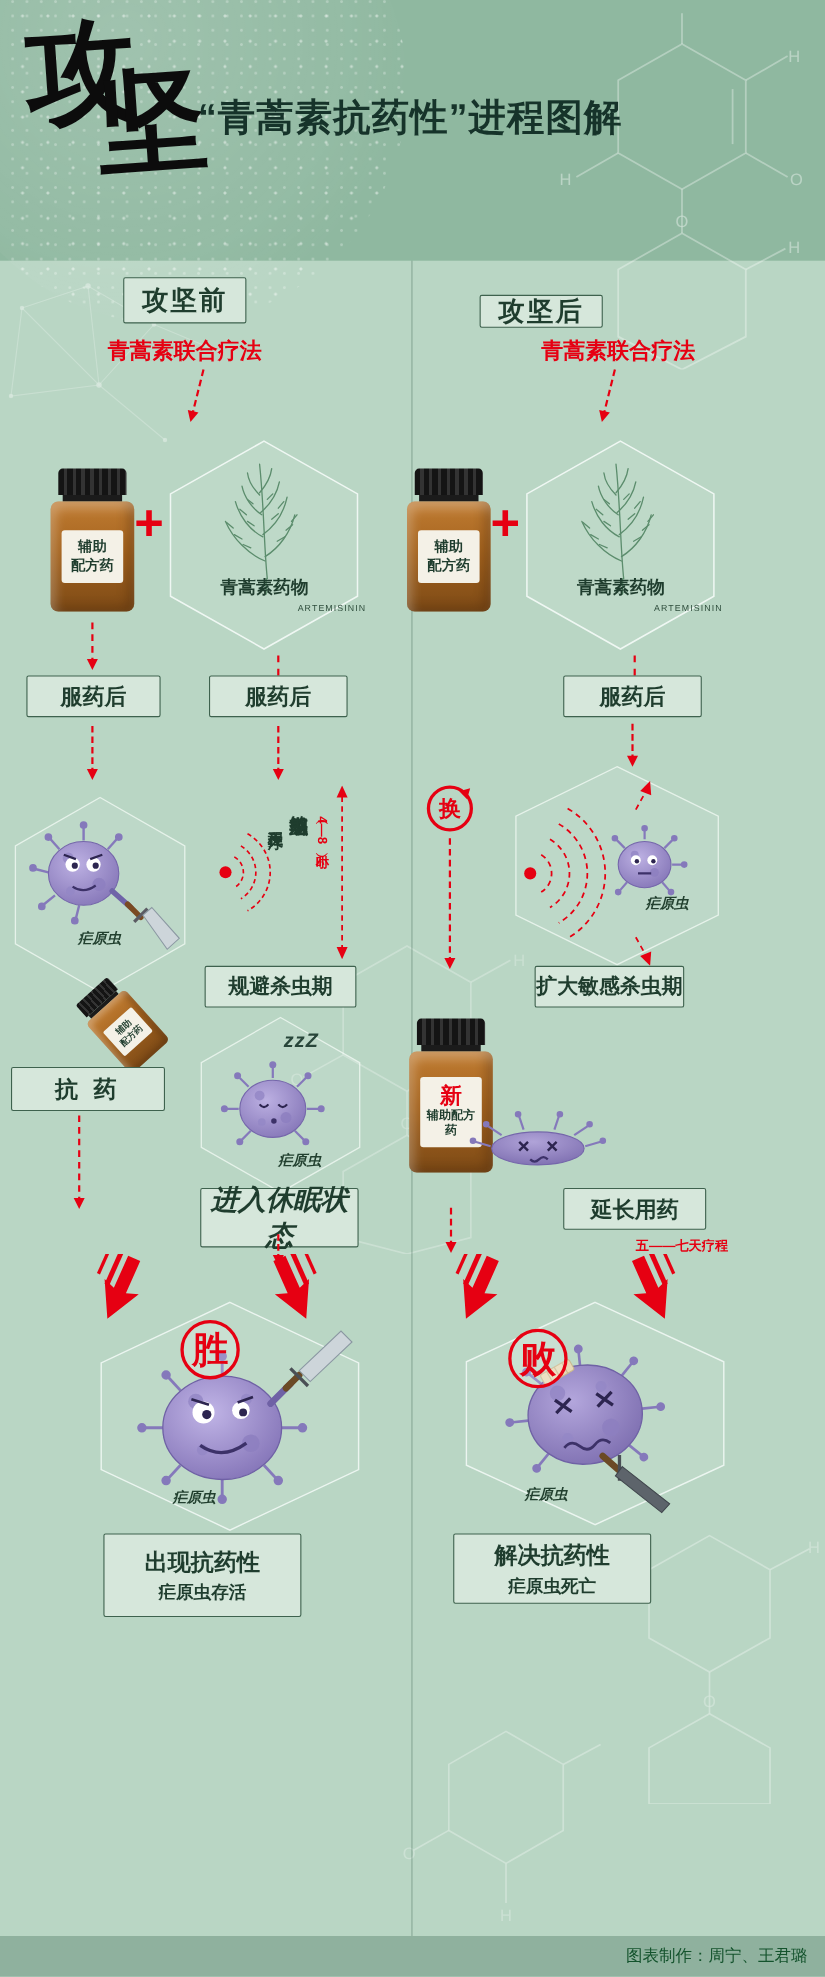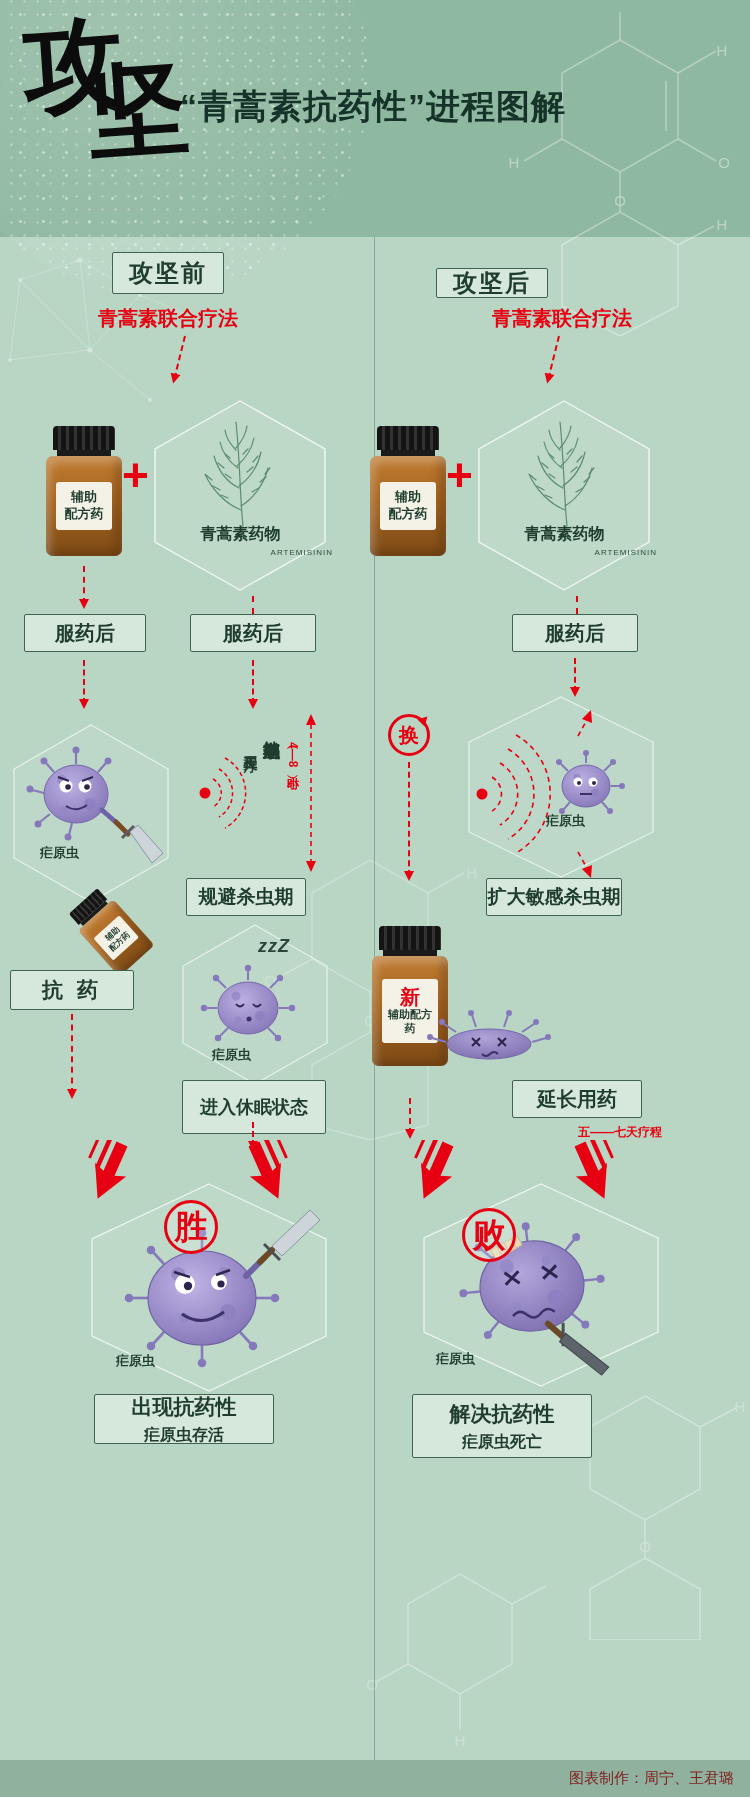--- a/index.html
+++ b/index.html
@@ -1,21 +1,21 @@
 <!DOCTYPE html>
 <html><head>
 <meta charset="utf-8">
 <style>
   *{margin:0;padding:0;box-sizing:border-box}
   html,body{background:#9fbfae}
   body{font-family:"Liberation Sans","DejaVu Sans",sans-serif;}
   .poster{position:relative;width:750px;height:1797px;background:#b9d6c4;overflow:hidden;margin:0 auto;}
   .abs{position:absolute;}
   .hd{position:absolute;left:0;top:0;width:750px;height:237px;background:#8fb8a0;}
-  .ft{position:absolute;left:0;top:1760px;width:750px;height:37px;background:#8fb19e;color:#7f1d1d;
+  .ft{position:absolute;left:0;top:1760px;width:750px;height:37px;background:#8fb19e;color:#14532d;
       font-size:15px;display:flex;align-items:center;justify-content:flex-end;padding-right:16px;z-index:6;}
   .divider{position:absolute;left:374px;top:237px;width:1px;height:1523px;background:rgba(55,95,75,.38);}
   .sphere{position:absolute;left:-60px;top:-135px;width:430px;height:430px;border-radius:50%;
       background:
         radial-gradient(rgba(255,255,255,.55) 1px, transparent 1.7px),
         radial-gradient(rgba(255,255,255,.32) 1px, transparent 1.5px),
         radial-gradient(circle at 40% 40%, rgba(255,255,255,.18), rgba(255,255,255,.05) 58%, transparent 72%);
       background-size:23px 23px,13px 13px,100% 100%;opacity:.85;}
   .brand{position:absolute;left:26px;top:12px;width:220px;height:190px;transform:rotate(-4deg);color:#0c0c0c;}
   .brand span{position:absolute;font-weight:900;font-size:100px;font-family:"Liberation Serif","DejaVu Serif",serif;line-height:1;}
@@ -37,21 +37,21 @@
   .bottle .bd{width:76px;height:100px;border-radius:7px;margin:0 auto;
         background:linear-gradient(180deg,#c07c32 0%,#a5641f 45%,#7d4a16 100%);
         box-shadow:inset 4px 6px 10px rgba(255,255,255,.28), inset -6px -4px 10px rgba(60,30,5,.3);
         display:flex;align-items:center;justify-content:center;}
   .bottle .lab{width:56px;background:#f4f1e7;border-radius:3px;padding:7px 2px;text-align:center;
         color:#1f3d2e;font-weight:700;font-size:13px;line-height:1.3;}
   .bottle-new .bd{height:110px;}
   .bottle-new .lab{font-size:11px;line-height:1.25;}
   .newtag{color:#e60012;font-size:20px;font-weight:900;line-height:1.1;}
   .fallen{transform:scale(.62) rotate(-42deg);}
-  .plab{position:absolute;text-align:left;color:#22402f;font-weight:700;font-size:13px;}
+  .plab{position:absolute;text-align:right;color:#22402f;font-weight:700;font-size:13px;font-style:italic;}
   .pname{position:absolute;text-align:center;color:#1f3d2e;font-weight:800;font-size:16px;width:100%;}
   .platin{position:absolute;text-align:right;color:#2d4c3b;font-size:8px;letter-spacing:1px;width:100%;}
   .vtext{position:absolute;writing-mode:vertical-rl;font-weight:700;}
   .badge{position:absolute;width:54px;height:54px;border:3px solid #e60012;border-radius:50%;
         color:#e60012;font-size:33px;font-weight:900;display:flex;align-items:center;justify-content:center;
         background:rgba(255,255,255,.18);z-index:3;}
   .outcome{flex-direction:column;padding:6px 4px;}
   .outcome .t1{font-size:21px;font-weight:800;}
   .outcome .t2{font-size:16px;font-weight:600;margin-top:4px;}
   .switchicon{position:absolute;width:42px;height:42px;border:3px solid #e60012;border-radius:50%;
@@ -267,22 +267,22 @@
     <div class="vtext" style="left:46px;top:36px;font-size:14px;color:#1f3d2e;">三天疗程</div>
     <div class="vtext" style="left:64px;top:18px;font-size:17px;color:#1f3d2e;">敏感杀虫期</div>
     <div class="vtext" style="left:88px;top:32px;font-size:12px;color:#e60012;">（4—8小时）</div>
     <svg class="abs" style="left:108px;top:4px;" width="14" height="158" viewBox="0 0 14 158">
       <line x1="7" y1="10" x2="7" y2="148" stroke="#e60012" stroke-width="1.6" stroke-dasharray="5 4"></line>
       <polygon points="7,0 2,11 12,11" fill="#e60012"></polygon>
       <polygon points="7,158 2,147 12,147" fill="#e60012"></polygon>
     </svg>
   </div>
 
-  <div class="gbox" style="left:186px;top:878px;width:120px;height:38px;font-size:19px;">规避杀虫期</div>
-  <div class="gbox" style="left:10px;top:970px;width:124px;height:40px;font-size:21px;letter-spacing:4px;">抗 药</div>
+  <div class="gbox" style="left:186px;top:878px;width:138px;height:38px;font-size:19px;">规避杀虫期</div>
+  <div class="gbox" style="left:10px;top:970px;width:140px;height:40px;font-size:21px;letter-spacing:4px;">抗 药</div>
 
   <svg class="abs" style="left:176px;top:922px;" width="158" height="165" viewBox="0 0 158 165">
     <polygon points="79,3 151,44 151,121 79,162 7,121 7,44" fill="rgba(255,255,255,0.07)" stroke="rgba(248,253,250,0.7)" stroke-width="1.2"></polygon>
     <defs>
         <radialGradient id="gSlp" cx="40%" cy="35%" r="75%">
           <stop offset="0%" stop-color="#bcb0e2"></stop>
           <stop offset="100%" stop-color="#8374b6"></stop>
         </radialGradient>
       </defs>
     <g stroke="#8579bb" stroke-width="2" fill="#8579bb">
@@ -304,21 +304,21 @@
     <ellipse cx="72" cy="86" rx="30" ry="26" fill="url(#gSlp)" stroke="#7566ab" stroke-width="1"></ellipse>
     <circle cx="60" cy="74" r="4.5" fill="#9487c6" opacity=".85"></circle>
     <circle cx="84" cy="94" r="5" fill="#8d7fc0" opacity=".85"></circle>
     <circle cx="62" cy="98" r="3.5" fill="#9487c6" opacity=".8"></circle>
     <path d="M60 82 Q64 87 68 82 M77 82 Q81 87 85 82" stroke="#2d2550" stroke-width="2" fill="none"></path>
     <circle cx="73" cy="97" r="2.5" fill="#3c3168"></circle>
   </svg>
   <div class="zzz" style="left:258px;top:936px;">zzZ</div>
   <div class="plab" style="left:212px;top:1046px;width:80px;">疟原虫</div>
 
-  <div class="gbox" style="left:182px;top:1080px;width:144px;height:54px;font-size:18px;">进入休眠状态</div>
+  <div class="gbox" style="left:182px;top:1080px;width:144px;height:54px;font-size:25px;font-style:italic;">进入休眠状态</div>
 
   <div class="darrow arr" style="left:71px;top:1014px;height:80px;"></div>
   <div class="darrow arr" style="left:252px;top:1122px;height:24px;"></div>
 
   <svg class="abs" style="left:58px;top:1140px;" width="260" height="88" viewBox="0 0 260 88">
     <g fill="#e60012" stroke="#e60012">
       <g transform="translate(64,4) rotate(24)">
         <line x1="-24" y1="4" x2="-24" y2="26" stroke-width="3"></line>
         <line x1="-13" y1="0" x2="-13" y2="32" stroke-width="4.5"></line>
         <path d="M-6 0 L6 0 L6 32 L17 28 L0 60 L-17 28 L-6 32 Z" stroke="none"></path>
@@ -367,21 +367,21 @@
     <path d="M92 92 l16 5 M148 90 l-14 5" stroke="#2d2550" stroke-width="2.5"></path>
     <path d="M100 134 Q120 148 142 132" stroke="#3c3168" stroke-width="3" fill="none"></path>
     <line x1="164" y1="96" x2="182" y2="78" stroke="#6f61a5" stroke-width="6" stroke-linecap="round"></line>
     <line x1="178" y1="82" x2="190" y2="70" stroke="#6b4a26" stroke-width="6" stroke-linecap="round"></line>
     <line x1="182" y1="64" x2="198" y2="80" stroke="#4a4f55" stroke-width="3"></line>
     <polygon points="190,66 228,30 238,40 200,76" fill="#cdd5da" stroke="#8b98a2"></polygon>
   </svg>
   <div class="badge" style="left:164px;top:1200px;">胜</div>
   <div class="plab" style="left:116px;top:1352px;width:80px;">疟原虫</div>
 
-  <div class="gbox outcome" style="left:94px;top:1394px;width:180px;height:50px;">
+  <div class="gbox outcome" style="left:94px;top:1394px;width:180px;height:76px;">
     <div class="t1">出现抗药性</div>
     <div class="t2">疟原虫存活</div>
   </div>
 
   <div class="gbox stagebox" style="left:436px;top:268px;width:112px;height:30px;">攻坚后</div>
   <div class="therapy" style="left:456px;top:305px;width:212px;">青蒿素联合疗法</div>
   <div class="darrow arr" style="left:558px;top:336px;height:44px;transform:rotate(14deg);"></div>
 
   <div class="bottle" style="left:370px;top:426px;">
     <div class="cap"></div>

